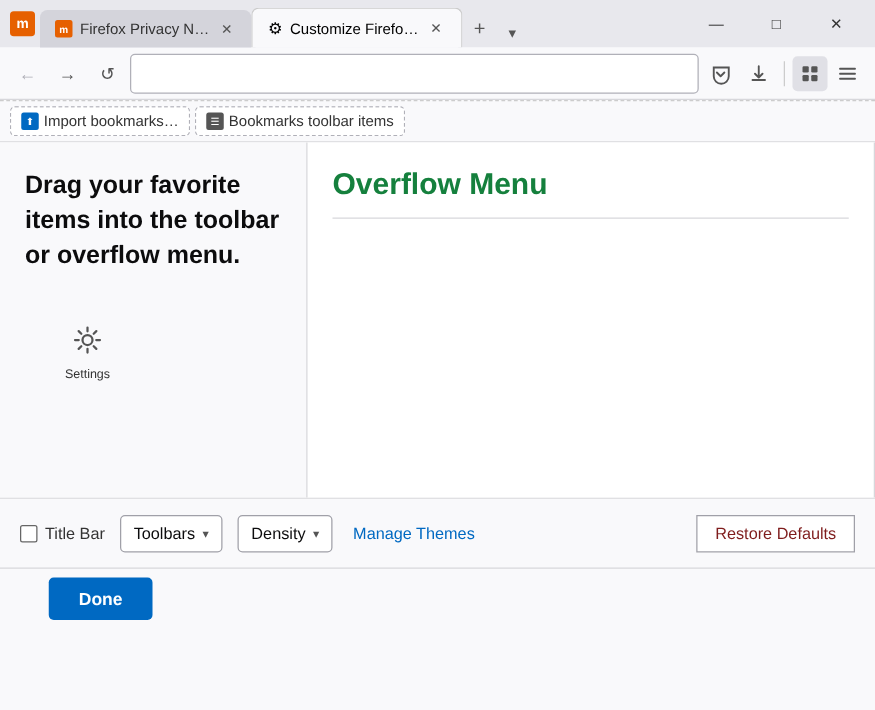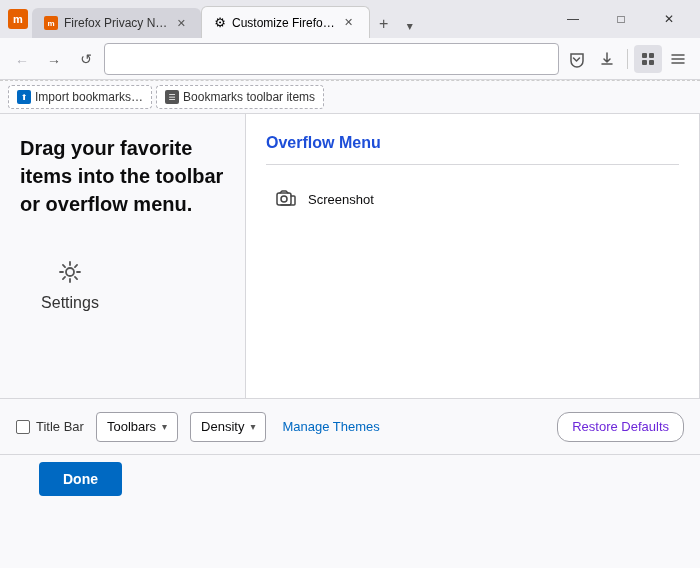--- a/index.html
+++ b/index.html
@@ -173,34 +173,34 @@
       cursor: pointer;
       padding: 8px;
       border-radius: 4px;
       width: 80px;
     }
     .toolbar-icon {
       width: 32px; height: 32px;
       display: flex; align-items: center; justify-content: center;
     }
     .toolbar-label {
-      font-size: 16px; color: #333; text-align: center;
+      font-size: 10px; color: #333; text-align: center;
     }
 
     .right-panel {
       flex: 1;
       padding: 20px;
       background: white;
       border-left: 1px solid #d7d7db;
       border-right: 1px solid #d7d7db;
     }
     .overflow-title {
-      font-size: 16px;
+      font-size: 24px;
       font-weight: 600;
-      color: #1d4ed8;
+      color: #15803d;
       margin-bottom: 12px;
     }
     .overflow-desc {
       font-size: 13px;
       color: #4a4a4f;
       margin-bottom: 16px;
       line-height: 1.5;
     }
     .overflow-divider {
       border: none;
@@ -264,23 +264,23 @@
       background: none;
       border: none;
       padding: 0 4px;
       text-decoration: none;
     }
     .spacer { flex: 1; }
     .restore-defaults-btn {
       height: 30px;
       padding: 0 14px;
       border: 1px solid #a0a0a8;
-      border-radius: 12px;
-      background: white;
-      font-size: 13px; color: #6d28d9;
+      border-radius: 0;
+      background: white;
+      font-size: 13px; color: #7f1d1d;
       cursor: pointer;
     }
 
     
     .done-bar {
       height: 48px;
       background: #f9f9fb;
       border-top: 1px solid #d7d7db;
       display: flex;
       align-items: center;
@@ -396,31 +396,20 @@
         </div>
         <span class="toolbar-label">Settings</span>
       </div>
 
     </div>
   </div>
 
   <div class="right-panel">
     <h2 class="overflow-title">Overflow Menu</h2>
     <hr class="overflow-divider">
-    <div class="overflow-item">
-      <div class="screenshot-icon">
-        <svg width="22" height="22" viewBox="0 0 22 22" fill="none">
-          <rect x="2" y="5" width="14" height="12" rx="2" stroke="#444" stroke-width="1.5"></rect>
-          <circle cx="9" cy="11" r="3" stroke="#444" stroke-width="1.5"></circle>
-          <path d="M16 8h3a1 1 0 011 1v7a1 1 0 01-1 1H6" stroke="#444" stroke-width="1.5" stroke-linecap="round"></path>
-          <path d="M5 5l2-2h4l2 2" stroke="#444" stroke-width="1.5" stroke-linecap="round" stroke-linejoin="round"></path>
-        </svg>
-      </div>
-      <span class="overflow-item-label">Screenshot</span>
-    </div>
   </div>
 </div>
 
 <div class="bottom-bar">
   <div class="checkbox-group">
     <div class="cb"></div>
     <span class="cb-label">Title Bar</span>
   </div>
   <div class="dropdown-btn">
     <span>Toolbars</span>

